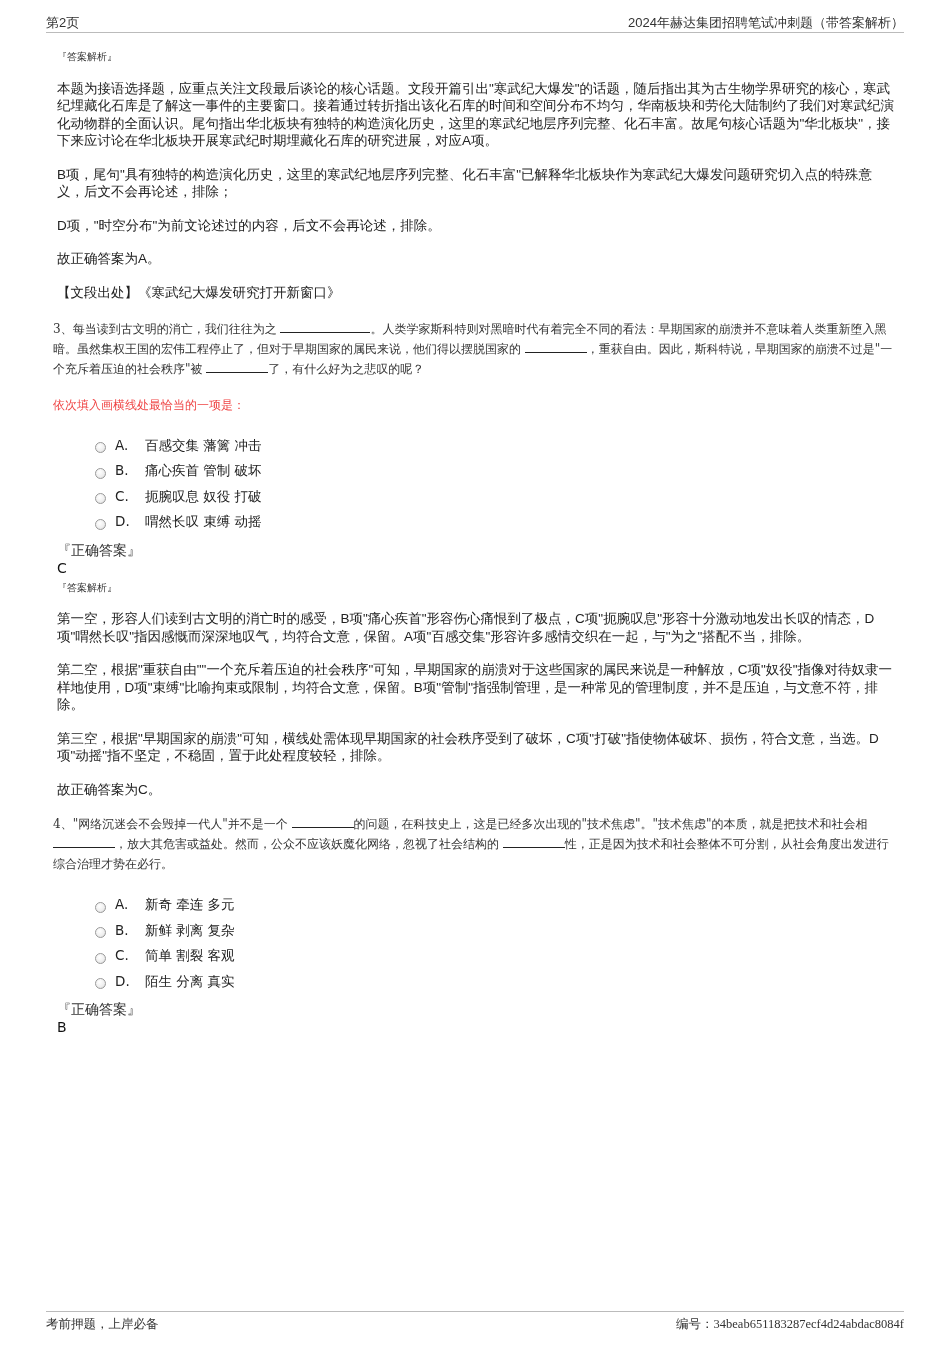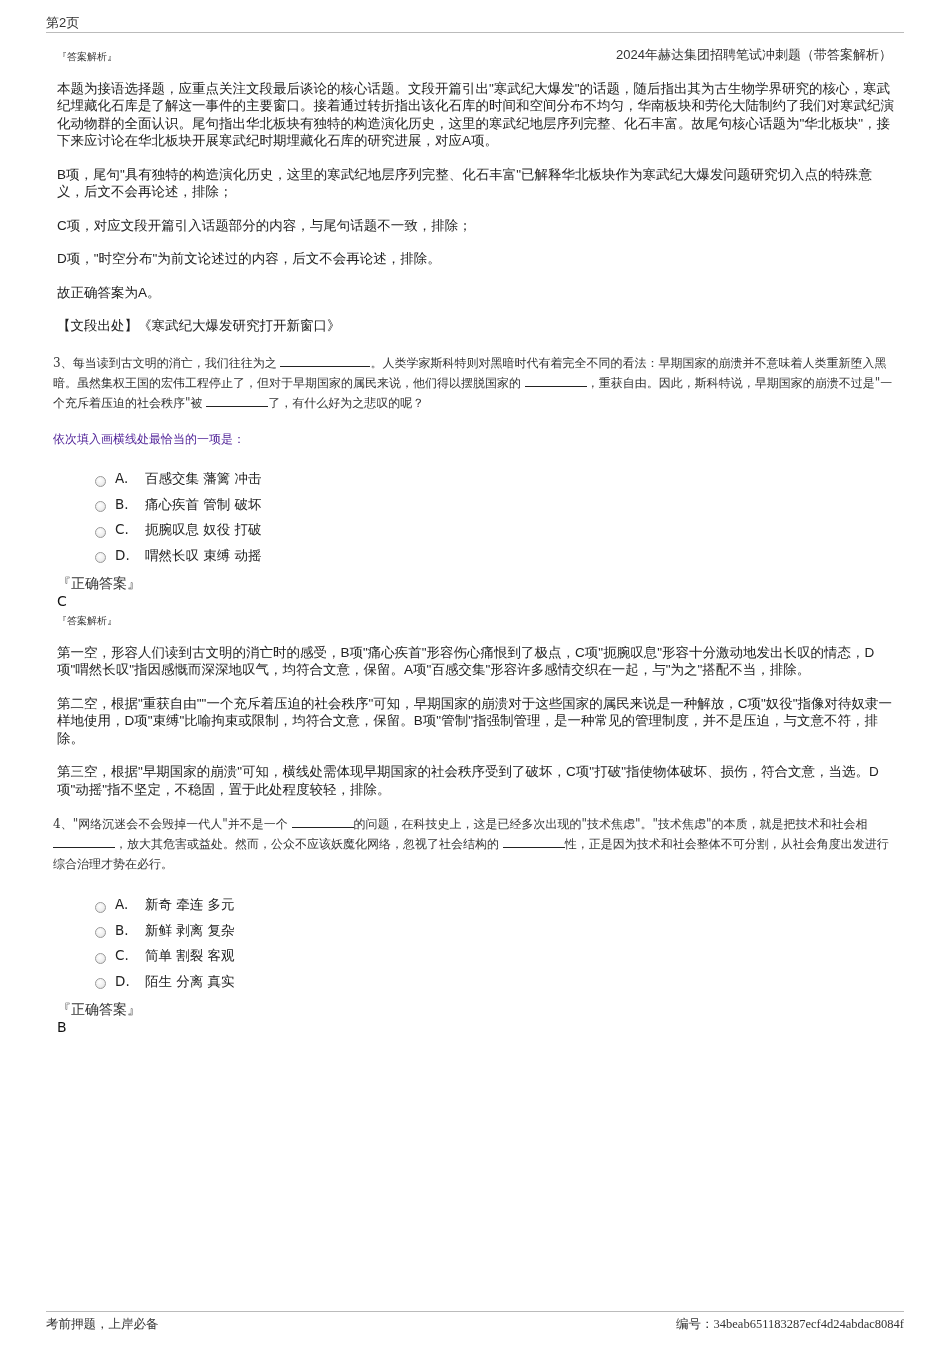--- a/index.html
+++ b/index.html
@@ -1,27 +1,27 @@
 <!DOCTYPE html>
 <html><head>
 <meta charset="utf-8">
 <style>
   html, body { margin: 0; padding: 0; background: #ffffff; }
   body { width: 950px; height: 1345px; position: relative; overflow: hidden; color: #222; }
   .page-header { position: absolute; left: 46px; right: 46px; top: 10px; height: 22px;
     border-bottom: 1px solid #bbb; font-family: "Liberation Sans", sans-serif; font-size: 13px; color: #333; }
   .page-header .left { position: absolute; left: 0; top: 4px; }
-  .page-header .right { position: absolute; right: 12px; top: 4px; margin-top: 32px; }
+  .page-header .right { position: absolute; right: 0; top: 4px; }
   .content { position: absolute; left: 57px; top: 48px; width: 838px;
     font-family: "DejaVu Sans", sans-serif; font-size: 13.5px; line-height: 17.5px; color: #222; }
   .tag { font-family: "DejaVu Serif", serif; font-size: 10px; color: #333; margin: 0; }
   .para { margin: 0 0 16px 0; font-family: "Liberation Sans", sans-serif; font-size: 13.5px; line-height: 17.5px; }
   .source { margin: 16px 0 18px 0; font-family: "DejaVu Serif", serif; font-size: 13.5px; }
   .question { margin: 0 0 18px -4px; font-family: "DejaVu Serif", serif; font-size: 12px; line-height: 20px; color: #333; }
-  .prompt { margin: 0 0 18px -4px; font-family: "DejaVu Serif", serif; font-size: 12px; color: #4c1d95; }
+  .prompt { margin: 0 0 18px -4px; font-family: "DejaVu Serif", serif; font-size: 12px; color: #ef4444; }
   .blank { display: inline-block; border-bottom: 1px solid #222; height: 12px; vertical-align: baseline; }
   .options { margin: 0 0 6px 38px; padding: 0; list-style: none; }
   .option { height: 25.5px; display: flex; align-items: center; font-family: "DejaVu Sans", sans-serif; font-size: 13.5px; color: #222; }
   .radio { width: 9px; height: 9px; border-radius: 50%; border: 1px solid #999;
     background: radial-gradient(circle at 40% 35%, #fff 0%, #eee 60%, #ccc 100%); margin-right: 9px; margin-top: 5px; }
   .opt-letter { width: 30px; }
   .opt-text { font-family: "DejaVu Serif", serif; }
   .answer-label { font-family: "DejaVu Serif", serif; font-size: 14px; color: #333; margin: 0; line-height: 18px; }
   .answer-value { font-family: "DejaVu Sans", sans-serif; font-size: 14px; color: #111; margin: 0 0 2px 0; line-height: 18px; }
   .page-footer { position: absolute; left: 46px; right: 46px; top: 1311px; border-top: 1px solid #bbb;
@@ -35,21 +35,20 @@
 <div class="page-header">
   <span class="left">第2页</span>
   <span class="right">2024年赫达集团招聘笔试冲刺题（带答案解析）</span>
 </div>
 
 <div class="content">
 
   <p class="tag" style="margin-bottom:14px;">『答案解析』</p>
   <p class="para">本题为接语选择题，应重点关注文段最后谈论的核心话题。文段开篇引出"寒武纪大爆发"的话题，随后指出其为古生物学界研究的核心，寒武纪埋藏化石库是了解这一事件的主要窗口。接着通过转折指出该化石库的时间和空间分布不均匀，华南板块和劳伦大陆制约了我们对寒武纪演化动物群的全面认识。尾句指出华北板块有独特的构造演化历史，这里的寒武纪地层序列完整、化石丰富。故尾句核心话题为"华北板块"，接下来应讨论在华北板块开展寒武纪时期埋藏化石库的研究进展，对应A项。</p>
   <p class="para">B项，尾句"具有独特的构造演化历史，这里的寒武纪地层序列完整、化石丰富"已解释华北板块作为寒武纪大爆发问题研究切入点的特殊意义，后文不会再论述，排除；</p>
-  <p class="para">C项，对应文段开篇引入话题部分的内容，与尾句话题不一致，排除；</p>
   <p class="para">D项，"时空分布"为前文论述过的内容，后文不会再论述，排除。</p>
   <p class="para">故正确答案为A。</p>
   <p class="source">【文段出处】《寒武纪大爆发研究打开新窗口》</p>
 
   <p class="question"><span>3、每当读到古文明的消亡，我们往往为之</span> <span class="blank" style="width:90px"></span><span>。人类学家斯科特则对黑暗时代有着完全不同的看法：早期国家的崩溃并不意味着人类重新堕入黑暗。虽然集权王国的宏伟工程停止了，但对于早期国家的属民来说，他们得以摆脱国家的</span> <span class="blank" style="width:62px"></span><span>，重获自由。因此，斯科特说，早期国家的崩溃不过是"一个充斥着压迫的社会秩序"被</span> <span class="blank" style="width:62px"></span><span>了，有什么好为之悲叹的呢？</span></p>
   <p class="prompt">依次填入画横线处最恰当的一项是：</p>
   <ul class="options">
     <li class="option">
         <span class="radio"></span>
         <span class="opt-letter">A.</span>
@@ -70,20 +69,21 @@
         <span class="opt-letter">D.</span>
         <span class="opt-text">喟然长叹 束缚 动摇</span>
       </li>
   </ul>
   <p class="answer-label">『正确答案』</p>
   <p class="answer-value">C</p>
   <p class="tag" style="margin-bottom:14px;">『答案解析』</p>
   <p class="para">第一空，形容人们读到古文明的消亡时的感受，B项"痛心疾首"形容伤心痛恨到了极点，C项"扼腕叹息"形容十分激动地发出长叹的情态，D项"喟然长叹"指因感慨而深深地叹气，均符合文意，保留。A项"百感交集"形容许多感情交织在一起，与"为之"搭配不当，排除。</p>
   <p class="para">第二空，根据"重获自由""一个充斥着压迫的社会秩序"可知，早期国家的崩溃对于这些国家的属民来说是一种解放，C项"奴役"指像对待奴隶一样地使用，D项"束缚"比喻拘束或限制，均符合文意，保留。B项"管制"指强制管理，是一种常见的管理制度，并不是压迫，与文意不符，排除。</p>
   <p class="para">第三空，根据"早期国家的崩溃"可知，横线处需体现早期国家的社会秩序受到了破坏，C项"打破"指使物体破坏、损伤，符合文意，当选。D项"动摇"指不坚定，不稳固，置于此处程度较轻，排除。</p>
+  <p class="para">故正确答案为C。</p>
 
   <p class="question"><span>4、"网络沉迷会不会毁掉一代人"并不是一个</span> <span class="blank" style="width:62px"></span><span>的问题，在科技史上，这是已经多次出现的"技术焦虑"。"技术焦虑"的本质，就是把技术和社会相</span> <span class="blank" style="width:62px"></span><span>，放大其危害或益处。然而，公众不应该妖魔化网络，忽视了社会结构的</span> <span class="blank" style="width:62px"></span><span>性，正是因为技术和社会整体不可分割，从社会角度出发进行综合治理才势在必行。</span></p>
   <ul class="options">
     <li class="option">
         <span class="radio"></span>
         <span class="opt-letter">A.</span>
         <span class="opt-text">新奇 牵连 多元</span>
       </li>
     <li class="option">
         <span class="radio"></span>

